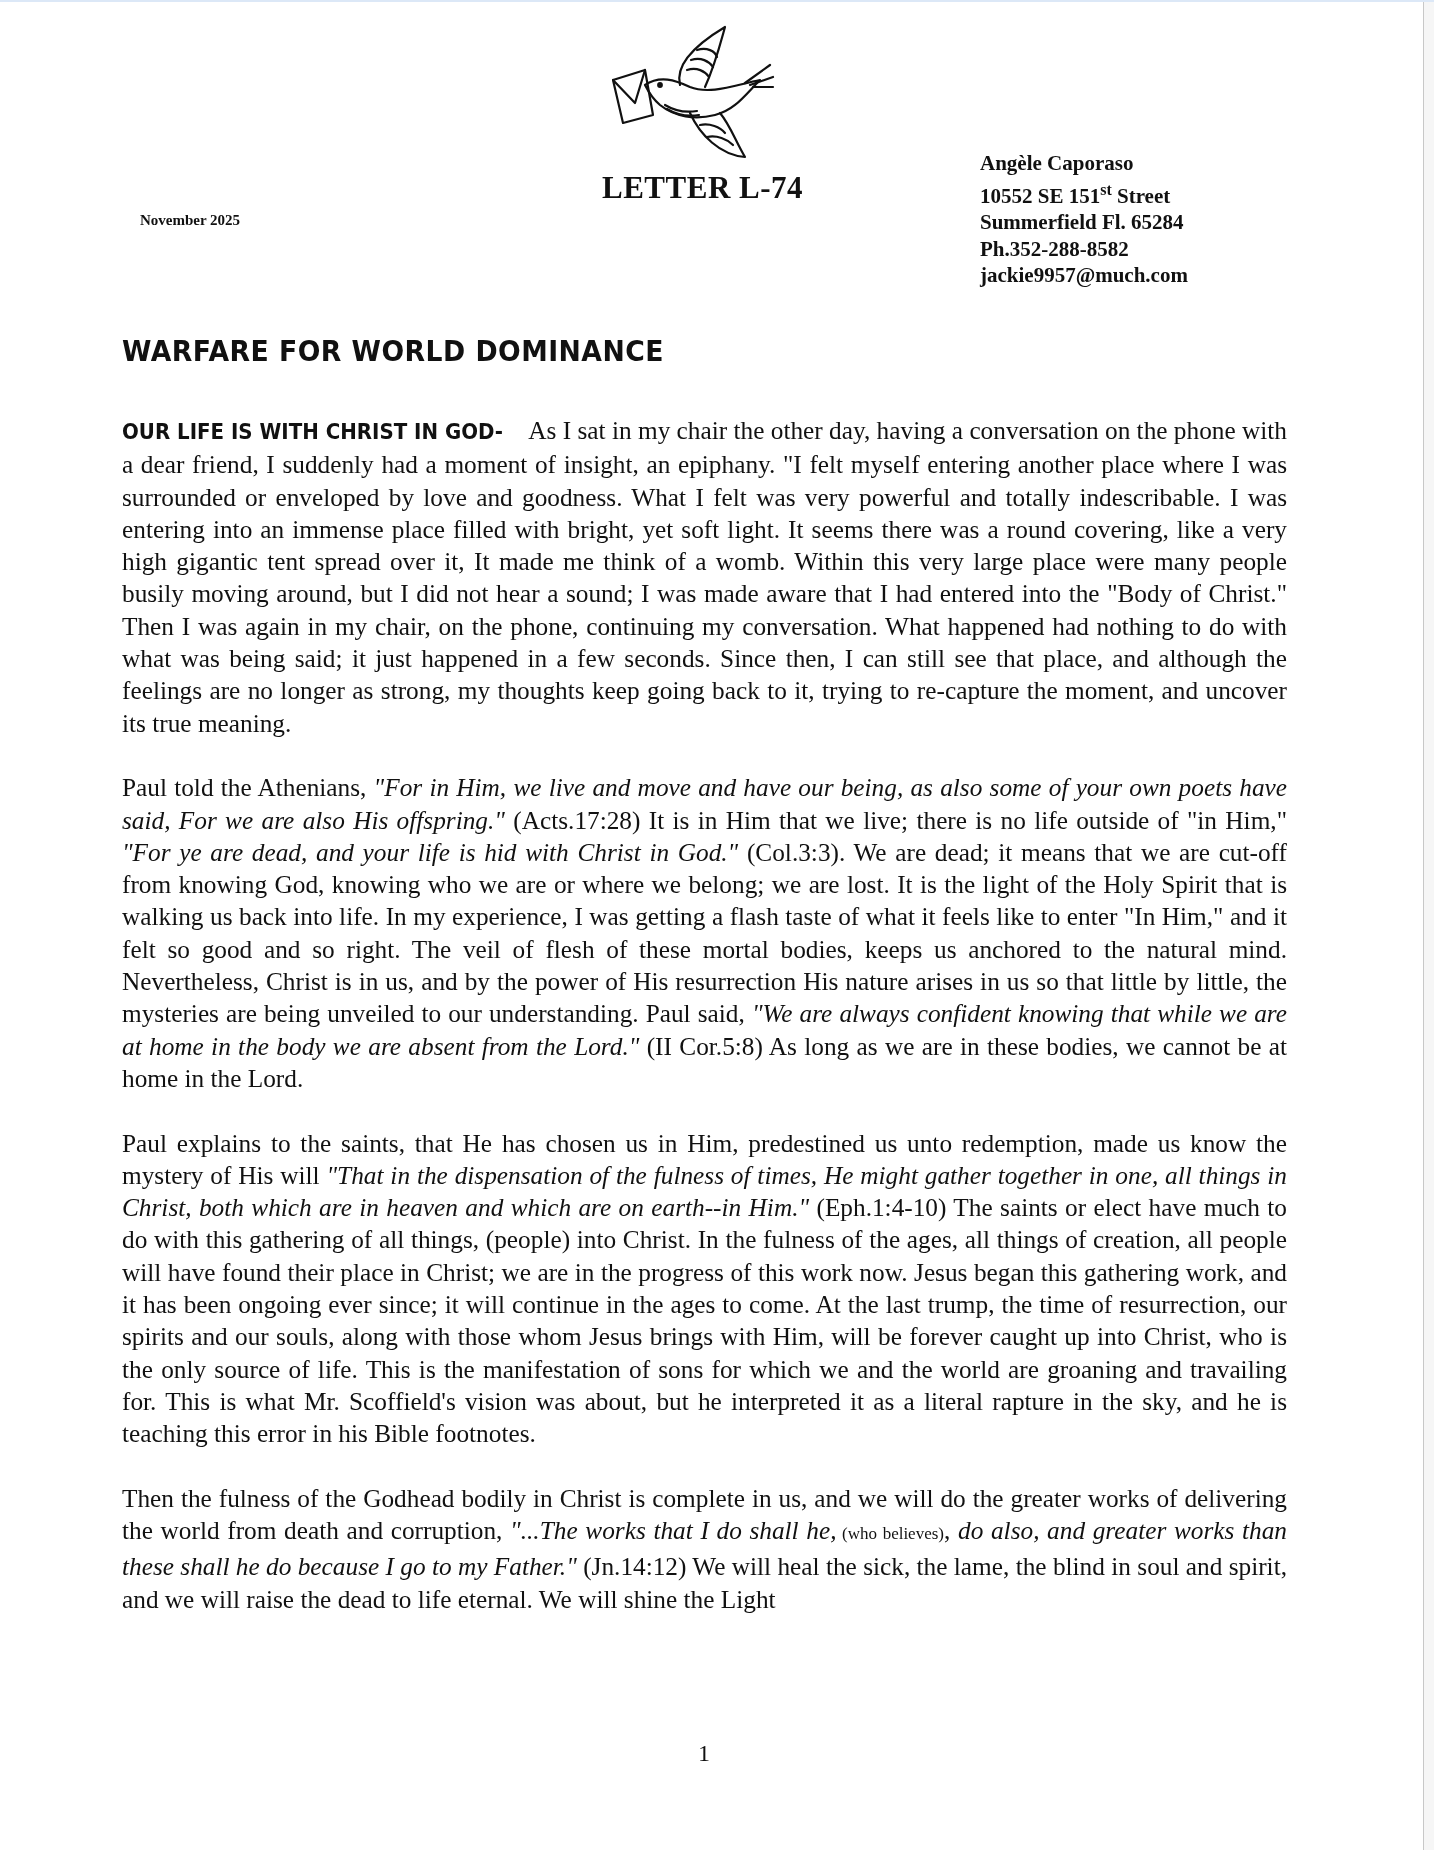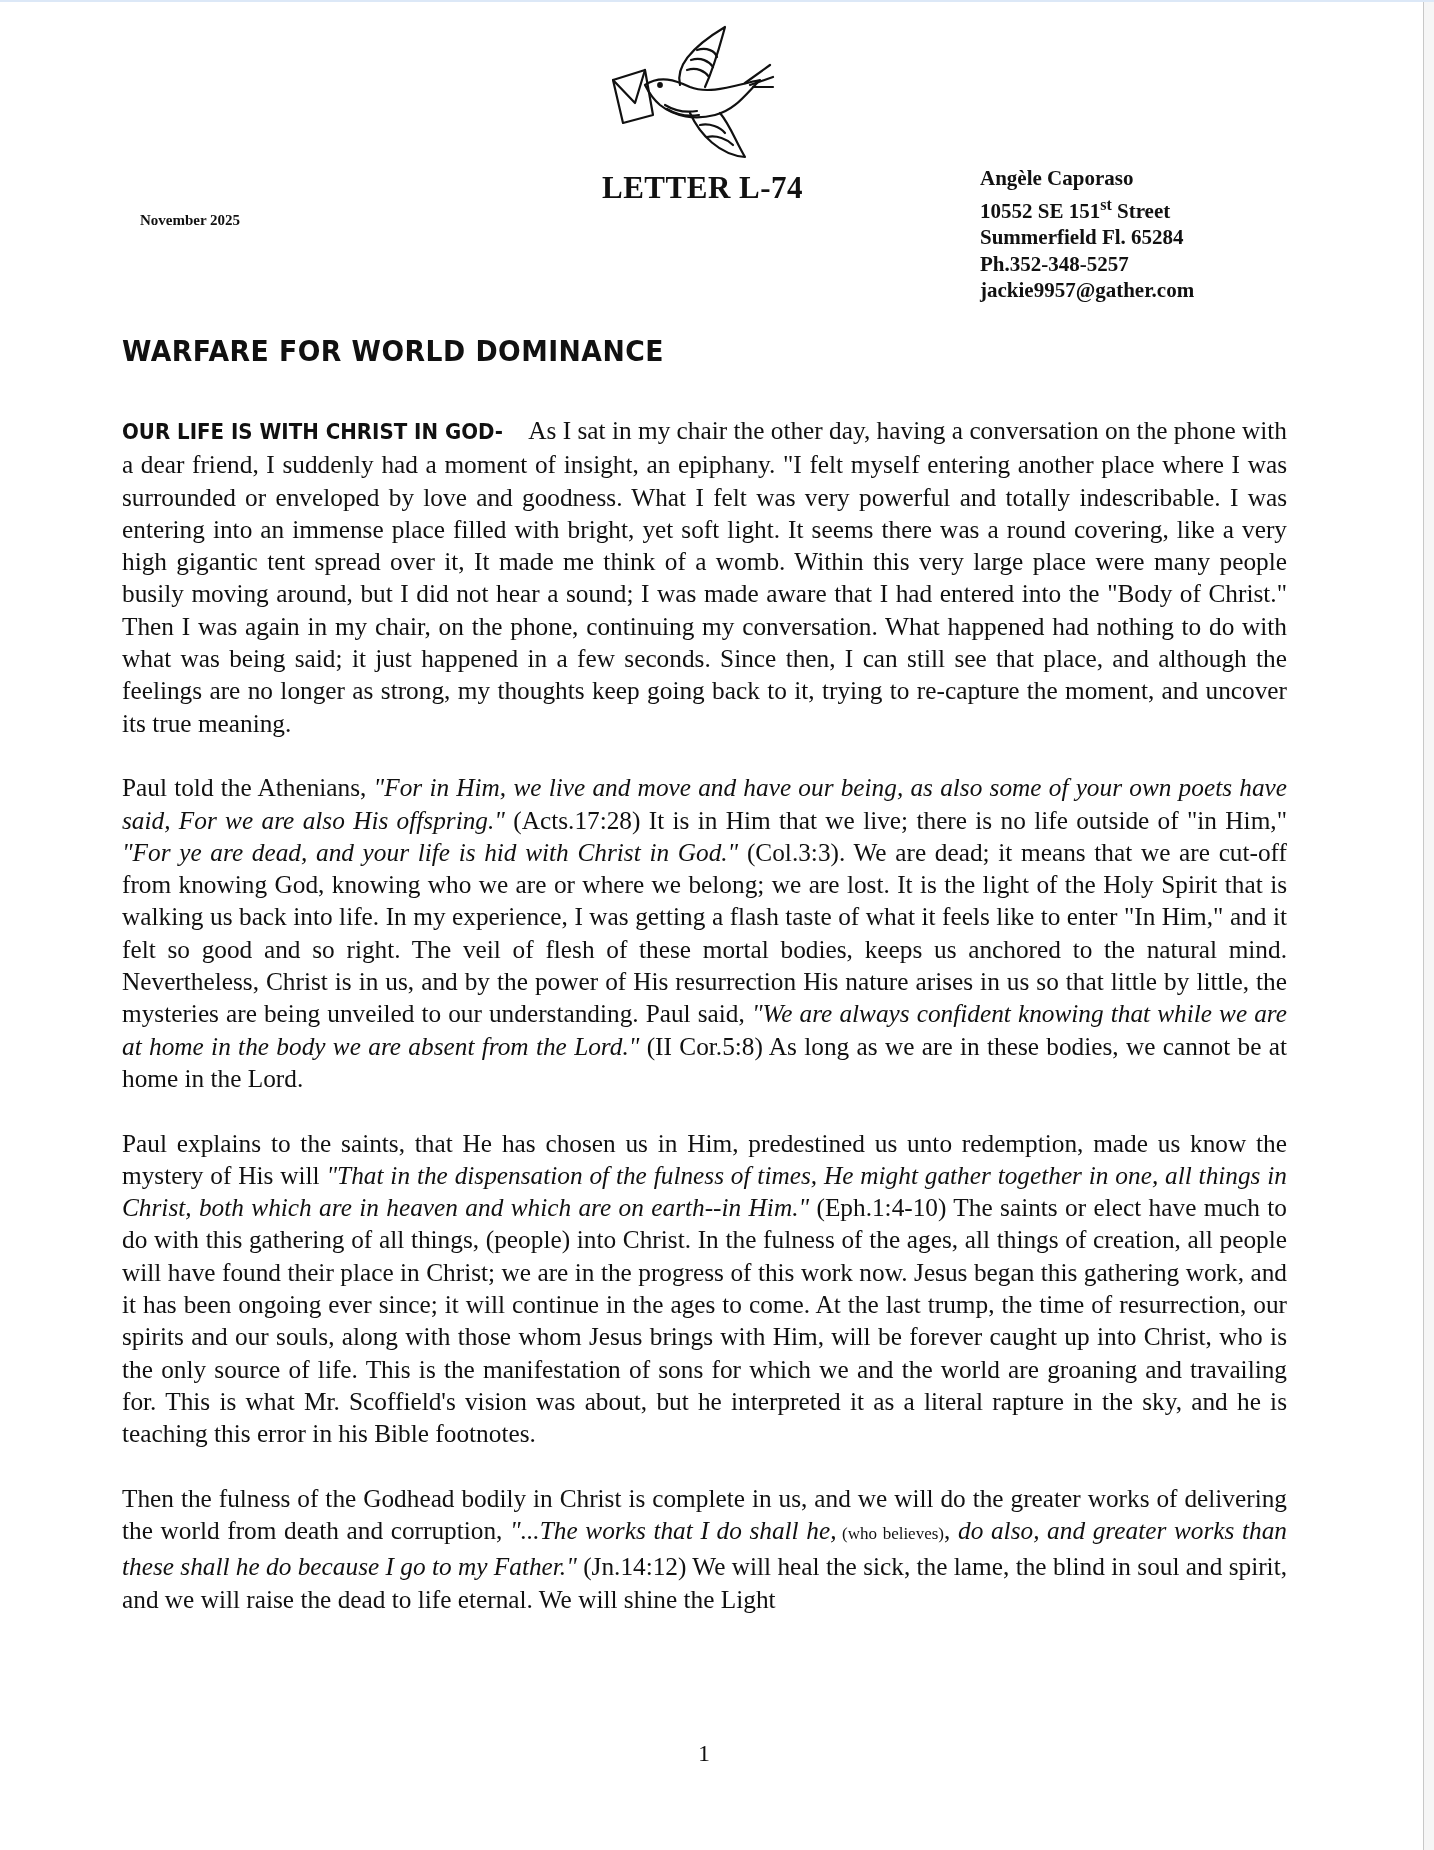--- a/index.html
+++ b/index.html
@@ -14,21 +14,21 @@
   }
   .page { position:absolute; left:0; top:0; width:1423px; height:1382px; }
   .dove { position:absolute; left:605px; top:25px; width:170px; height:140px; }
   .letter-title {
     position:absolute; left:602px; top:170px; font-size:31px; font-weight:bold; letter-spacing:0.5px;
   }
   .date {
     position:absolute; left:140px; top:212px; font-size:15px; font-weight:bold;
   }
   .address {
-    position:absolute; left:980px; top:165px; font-size:21px; font-weight:bold; line-height:26.5px;font-family:Liberation Serif, serif;
+    position:absolute; left:980px; top:150px; font-size:21px; font-weight:bold; line-height:26.5px;font-family:Liberation Serif, serif;
   }
   .address sup { font-size:16px; }
   .doc-heading {
     position:absolute; left:122px; top:334px; font-family:"DejaVu Sans", sans-serif; font-weight:bold;
     font-size:29px; letter-spacing:0.5px; transform:scaleX(0.92); transform-origin:left top;
     text-transform:uppercase;
   }
   .body-text {
     position:absolute; left:122px; width:1165px; font-size:25.3px; line-height:32.3px;
     text-align:justify;
@@ -76,22 +76,22 @@
     </g>
   </svg>
 
   <div class="letter-title">LETTER L-74</div>
   <div class="date">November 2025</div>
 
   <div class="address">
     <div>Angèle Caporaso</div>
     <div><span>10552 SE 151</span><sup>st</sup><span> Street</span></div>
     <div>Summerfield Fl. 65284</div>
-    <div>Ph.352-348-5257</div>
-    <div>jackie9957@gather.com</div>
+    <div>Ph.352-288-8582</div>
+    <div>jackie9957@much.com</div>
   </div>
 
   <div class="doc-heading">Warfare for World Dominance</div>
 
   <div class="body-text" style="top:414px;">
     <p><span class="sub-heading">Our Life is with Christ in God-</span><span> As I sat in my chair the other day, having a conversation on the phone with a dear friend, I suddenly had a moment of insight, an epiphany. "I felt myself entering another place where I was surrounded or enveloped by love and goodness. What I felt was very powerful and totally indescribable. I was entering into an immense place filled with bright, yet soft light. It seems there was a round covering, like a very high gigantic tent spread over it, It made me think of a womb. Within this very large place were many people busily moving around, but I did not hear a sound; I was made aware that I had entered into the "Body of Christ." Then I was again in my chair, on the phone, continuing my conversation. What happened had nothing to do with what was being said; it just happened in a few seconds. Since then, I can still see that place, and although the feelings are no longer as strong, my thoughts keep going back to it, trying to re-capture the moment, and uncover its true meaning.</span></p>
     <p><span>Paul told the Athenians, </span><em>"For in Him, we live and move and have our being, as also some of your own poets have said, For we are also His offspring."</em><span> (Acts.17:28) It is in Him that we live; there is no life outside of "in Him," </span><em>"For ye are dead, and your life is hid with Christ in God."</em><span> (Col.3:3). We are dead; it means that we are cut-off from knowing God, knowing who we are or where we belong; we are lost. It is the light of the Holy Spirit that is walking us back into life. In my experience, I was getting a flash taste of what it feels like to enter "In Him," and it felt so good and so right. The veil of flesh of these mortal bodies, keeps us anchored to the natural mind. Nevertheless, Christ is in us, and by the power of His resurrection His nature arises in us so that little by little, the mysteries are being unveiled to our understanding. Paul said, </span><em>"We are  always confident knowing that while we are at home in the body we are absent from the Lord."</em><span> (II Cor.5:8) As long as we are in these bodies, we cannot be at home in the Lord.</span></p>
     <p><span>Paul explains to the saints, that He has chosen us in Him, predestined us unto redemption, made us know the mystery of His will </span><em>"That in the dispensation of the fulness of times, He might gather together in one, all things in Christ, both which are in heaven and which are on earth--in Him."</em><span> (Eph.1:4-10) The saints or elect have much to do with this gathering of all things, (people) into Christ. In the fulness of the ages, all things of creation, all people will have found their place in Christ; we are in the progress of this work now. Jesus began this gathering work, and it has been ongoing ever since; it will continue in the ages to come. At the last trump, the time of resurrection, our spirits and our souls, along with those whom Jesus brings with Him, will be forever caught up into Christ, who is the only source of life. This is the manifestation of sons for which we and the world are groaning and travailing for. This is what Mr. Scoffield's vision was about, but he interpreted it as a literal rapture in the sky, and he is teaching this error in his Bible footnotes.</span></p>
     <p><span>Then the fulness of the Godhead bodily in Christ is complete in us, and we will do the greater works of delivering the world from death and corruption, </span><em>"...The works that I do shall he,</em><span class="small"> (who believes)</span><span>, </span><em>do also, and greater works than these shall he do because I go to my Father."</em><span> (Jn.14:12) We will heal the sick, the lame, the blind in soul and spirit, and we will raise the dead to life eternal. We will shine the Light</span></p>
   </div>

